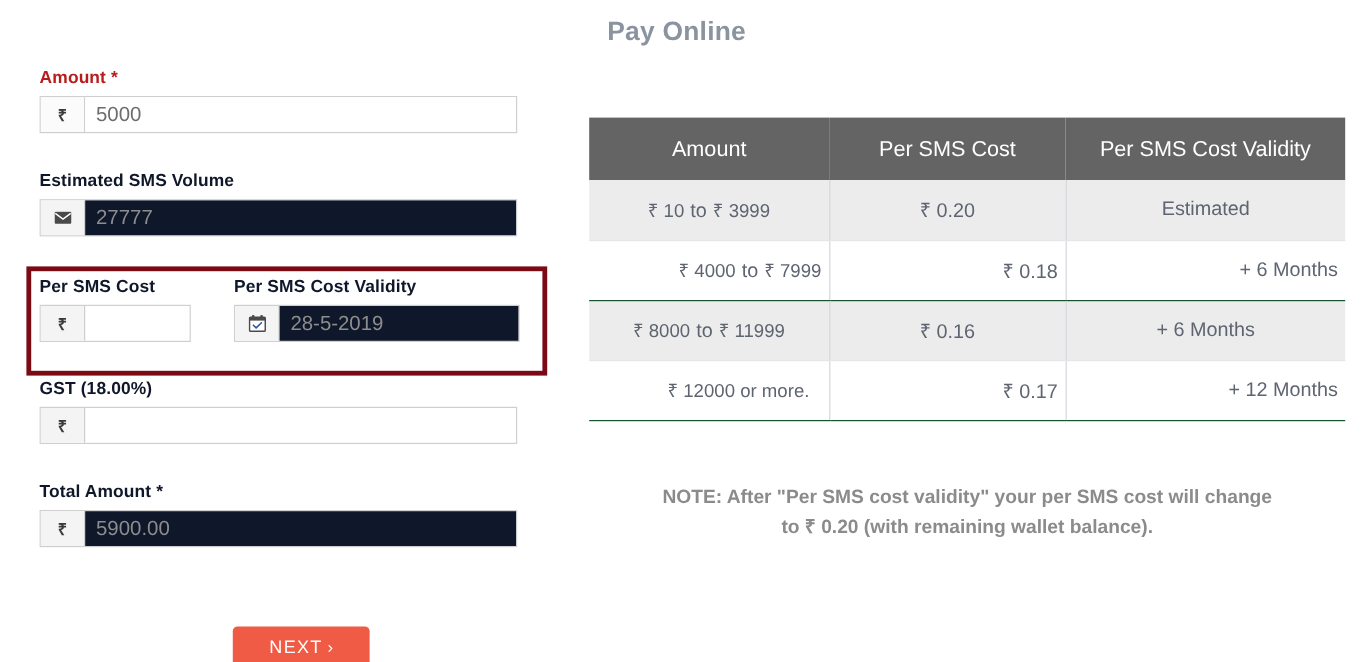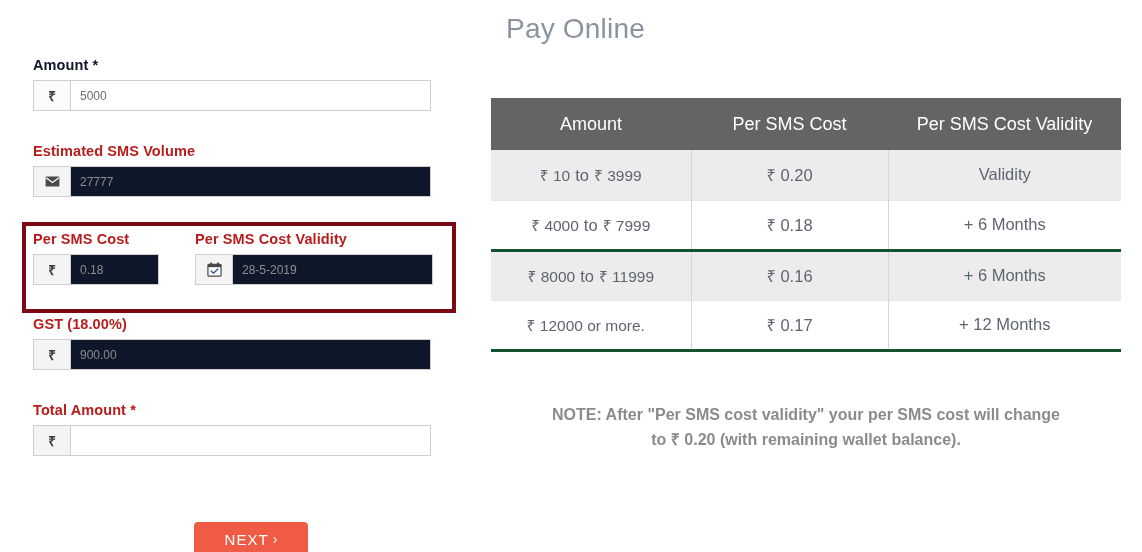--- a/index.html
+++ b/index.html
@@ -25,26 +25,26 @@
     left: 0; top: 0;
     width: 470px;
     height: 552px;
   }
 
   .field-block { position: absolute; left: 33px; width: 398px; }
 
   .field-label {
     font-size: 14.5px;
     font-weight: bold;
-    color: #b91c1c;
+    color: #0f172a;
     letter-spacing: .1px;
     margin-bottom: 7px;
     white-space: nowrap;
   }
-  .field-label.strong { color: #0f172a; }
+  .field-label.strong { color: #b91c1c; }
 
   .input-group {
     display: flex;
     align-items: stretch;
     width: 100%;
     height: 31px;
     border: 1px solid #cfcfcf;
   }
 
   .input-addon {
@@ -59,21 +59,21 @@
     font-size: 13px;
   }
 
   .input-field {
     flex: 1 1 auto;
     border: none;
     outline: none;
     background: #ffffff;
     padding: 0 9px;
     font-family: "Liberation Sans", sans-serif;
-    font-size: 12px;
+    font-size: 17px;
     color: #6d6d6d;
     height: 100%;
     min-width: 0;
   }
   .input-field.disabled { background: #0f172a; color: #8d8d8d; }
   .input-group.disabled { border-color: #cfcfcf; }
   .input-group.disabled .input-addon { background: #f4f4f4; }
 
   .rupee-glyph { font-size: 13.5px; font-weight: 600; }
 
@@ -118,23 +118,23 @@
     gap: 4px;
     margin-top: 16px;
   }
   #next-button .chev { font-size: 14px; letter-spacing: 0; }
 
   
   #pay-title {
     position: absolute;
     left: 506px;
     top: 13px;
-    font-size: 28px;
+    font-size: 22px;
     color: #8a94a0;
-    font-weight: normal;
+    font-weight: bold;
     letter-spacing: .2px;
   }
 
   #rate-table {
     position: absolute;
     left: 491px;
     top: 98px;
     width: 630px;
     border-collapse: collapse;
     table-layout: fixed;
@@ -159,21 +159,21 @@
     text-align: center;
     vertical-align: middle;
     font-size: 16.5px;
     color: #5e6470;
     border-right: 1px solid #d3d6db;
     padding: 0 6px;
   }
   #rate-table td:last-child { border-right: none; }
   #rate-table tr.shaded td { background: #ececec; }
   #rate-table tr.plain td { background: #ffffff; }
-  #rate-table tr.plain td { border-top: 1px solid #e4e6e9; border-bottom: 3px solid #14532d; }
+  #rate-table tr.plain td { border-top: 1px solid #e4e6e9; border-bottom: 1px solid #14532d; text-align: right; }
 
   .rs { font-size: 15.5px; }
   .to-word { padding: 0 5px; color: #5e6470; }
 
   #table-note {
     position: absolute;
     left: 491px;
     top: 402px;
     width: 630px;
     text-align: center;
@@ -214,21 +214,20 @@
     </div>
 
     <div id="highlight-box"></div>
 
     <div class="field-block half-field" style="top:231px; left:33px;">
       <div class="field-label">Per SMS Cost</div>
       <div class="input-group disabled">
         <span class="input-addon">
             <span class="rupee-glyph">₹</span>
           </span>
-        <input class="input-field disabled" type="text" disabled="" value="0.18" style="">
       </div>
     </div>
 
     <div class="field-block half-field wide" style="top:231px; left:195px;">
       <div class="field-label">Per SMS Cost Validity</div>
       <div class="input-group disabled">
         <span class="input-addon">
           <svg class="cal-icon" viewBox="0 0 16 16" xmlns="http://www.w3.org/2000/svg">
             <rect x="1" y="2.5" width="14" height="12.5" rx="1" fill="#ffffff" stroke="#4a4a4a" stroke-width="1.3"></rect>
             <rect x="1" y="2.5" width="14" height="3" fill="#4a4a4a"></rect>
@@ -240,30 +239,30 @@
         <input class="input-field disabled" type="text" disabled="" value="28-5-2019" style="">
       </div>
     </div>
 
     <div class="field-block" style="top:316px;">
       <div class="field-label">GST (18.00%)</div>
       <div class="input-group disabled">
         <span class="input-addon">
             <span class="rupee-glyph">₹</span>
           </span>
-        <input class="input-field disabled" type="text" disabled="" value="900.00" style="">
       </div>
     </div>
 
     <div class="field-block" style="top:402px;">
       <div class="field-label">Total Amount *</div>
       <div class="input-group disabled">
         <span class="input-addon">
             <span class="rupee-glyph">₹</span>
           </span>
+        <input class="input-field disabled" type="text" disabled="" value="5900.00" style="">
       </div>
     </div>
 
     <button id="next-button">
       <span>NEXT</span>
       <span class="chev">›</span>
     </button>
   </div>
 
   <div>
@@ -274,21 +273,21 @@
         <tr>
           <th class="col-a">Amount</th>
           <th class="col-b">Per SMS Cost</th>
           <th class="col-c">Per SMS Cost Validity</th>
         </tr>
       </thead>
       <tbody>
         <tr class="shaded">
           <td><span class="rs">₹ 10</span><span class="to-word">to</span><span class="rs">₹ 3999</span></td>
           <td>₹ 0.20</td>
-          <td>Validity</td>
+          <td>Estimated</td>
         </tr>
         <tr class="plain">
           <td><span class="rs">₹ 4000</span><span class="to-word">to</span><span class="rs">₹ 7999</span></td>
           <td>₹ 0.18</td>
           <td>+ 6 Months</td>
         </tr>
         <tr class="shaded">
           <td><span class="rs">₹ 8000</span><span class="to-word">to</span><span class="rs">₹ 11999</span></td>
           <td>₹ 0.16</td>
           <td>+ 6 Months</td>

